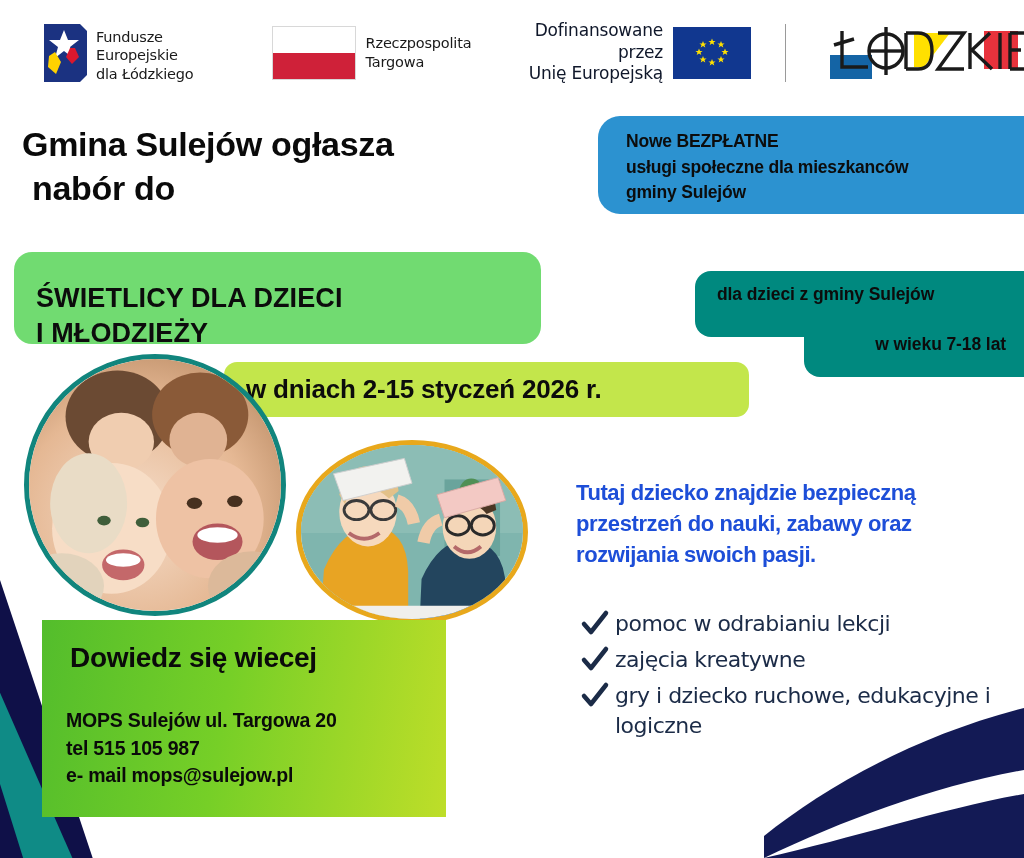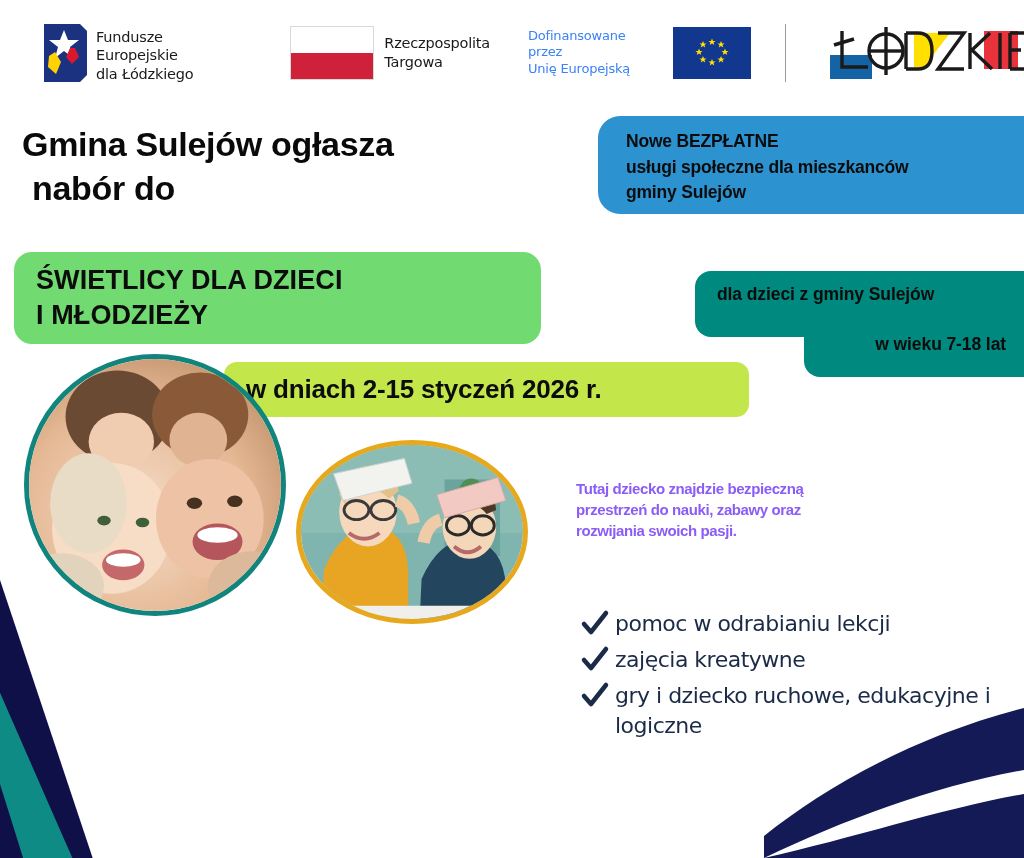--- a/index.html
+++ b/index.html
@@ -48,22 +48,22 @@
   .pl-flag .pl-r { height: 50%; background: #cf2139; }
   .pl-text {
     font-size: 14.5px; line-height: 1.28; color: #1a1a1a;
     font-family: "DejaVu Sans", sans-serif;
     letter-spacing: -0.2px;
   }
 
   
   #logo-eu { gap: 10px; margin-left: 38px; }
   .eu-text {
-    font-size: 13px; line-height: 1.28; color: #3b82f6;
-    text-align: left;
+    font-size: 17px; line-height: 1.28; color: #0f172a;
+    text-align: right;
     font-family: "DejaVu Sans", sans-serif;
     letter-spacing: -0.2px;
   }
   .eu-flag { width: 78px; height: 52px; background: #11378f; position: relative; }
 
   
   #logo-divider {
     margin-left: 34px;
     width: 1px; height: 58px; background: #9a9a9a;
   }
@@ -92,21 +92,21 @@
     font-size: 17.5px; font-weight: bold; line-height: 1.47;
     letter-spacing: -0.2px;
   }
 
   
   #green-banner {
     position: absolute; left: 14px; top: 252px;
     width: 527px; height: 92px;
     background: #71db71;
     border-radius: 18px;
-    padding: 11px 0 0 22px;
+    padding: 29px 0 0 22px;
     color: #0c0c0c;
     font-size: 27px; font-weight: bold; line-height: 1.30;
     letter-spacing: 0.1px;
   }
 
   
   #teal-top {
     position: absolute; left: 662px; top: 271px;
     width: 362px; height: 66px;
     background: #00897f;
@@ -151,21 +151,21 @@
   #photo-books {
     left: 296px; top: 440px; width: 232px; height: 184px;
     border: 5px solid #e8a81c;
   }
   .photo-inner { position: absolute; inset: 0; }
 
   
   #intro-text {
     position: absolute; left: 576px; top: 478px;
     width: 448px;
-    font-size: 15px; font-weight: bold; color: #8b5cf6;
+    font-size: 22px; font-weight: bold; color: #1d4ed8;
     line-height: 1.40;
     letter-spacing: -0.4px;
   }
   #bullets {
     position: absolute; left: 580px; top: 608px;
     width: 444px;
     color: #1b2b47;
   }
   .bullet {
     display: flex; align-items: flex-start;
@@ -407,14 +407,22 @@
     <div class="bullet">
       <span class="check-icon">
         <svg viewBox="0 0 30 30" width="30" height="30">
           <path d="M4,15 L11,23 L26,4" stroke="#1b2b47" stroke-width="4.5" fill="none" stroke-linecap="round" stroke-linejoin="round"></path>
         </svg>
       </span>
       <span class="bullet-text">gry i dziecko ruchowe, edukacyjne i logiczne</span>
     </div>
   </div>
 
+  <div id="contact-box">
+    <div id="contact-title">Dowiedz się wiecej</div>
+    <div id="contact-lines">
+      <div>MOPS Sulejów ul. Targowa 20</div>
+      <div>tel 515 105 987</div>
+      <div>e- mail mops@sulejow.pl</div>
+    </div>
+  </div>
 
 </div>
 
 </body></html>

